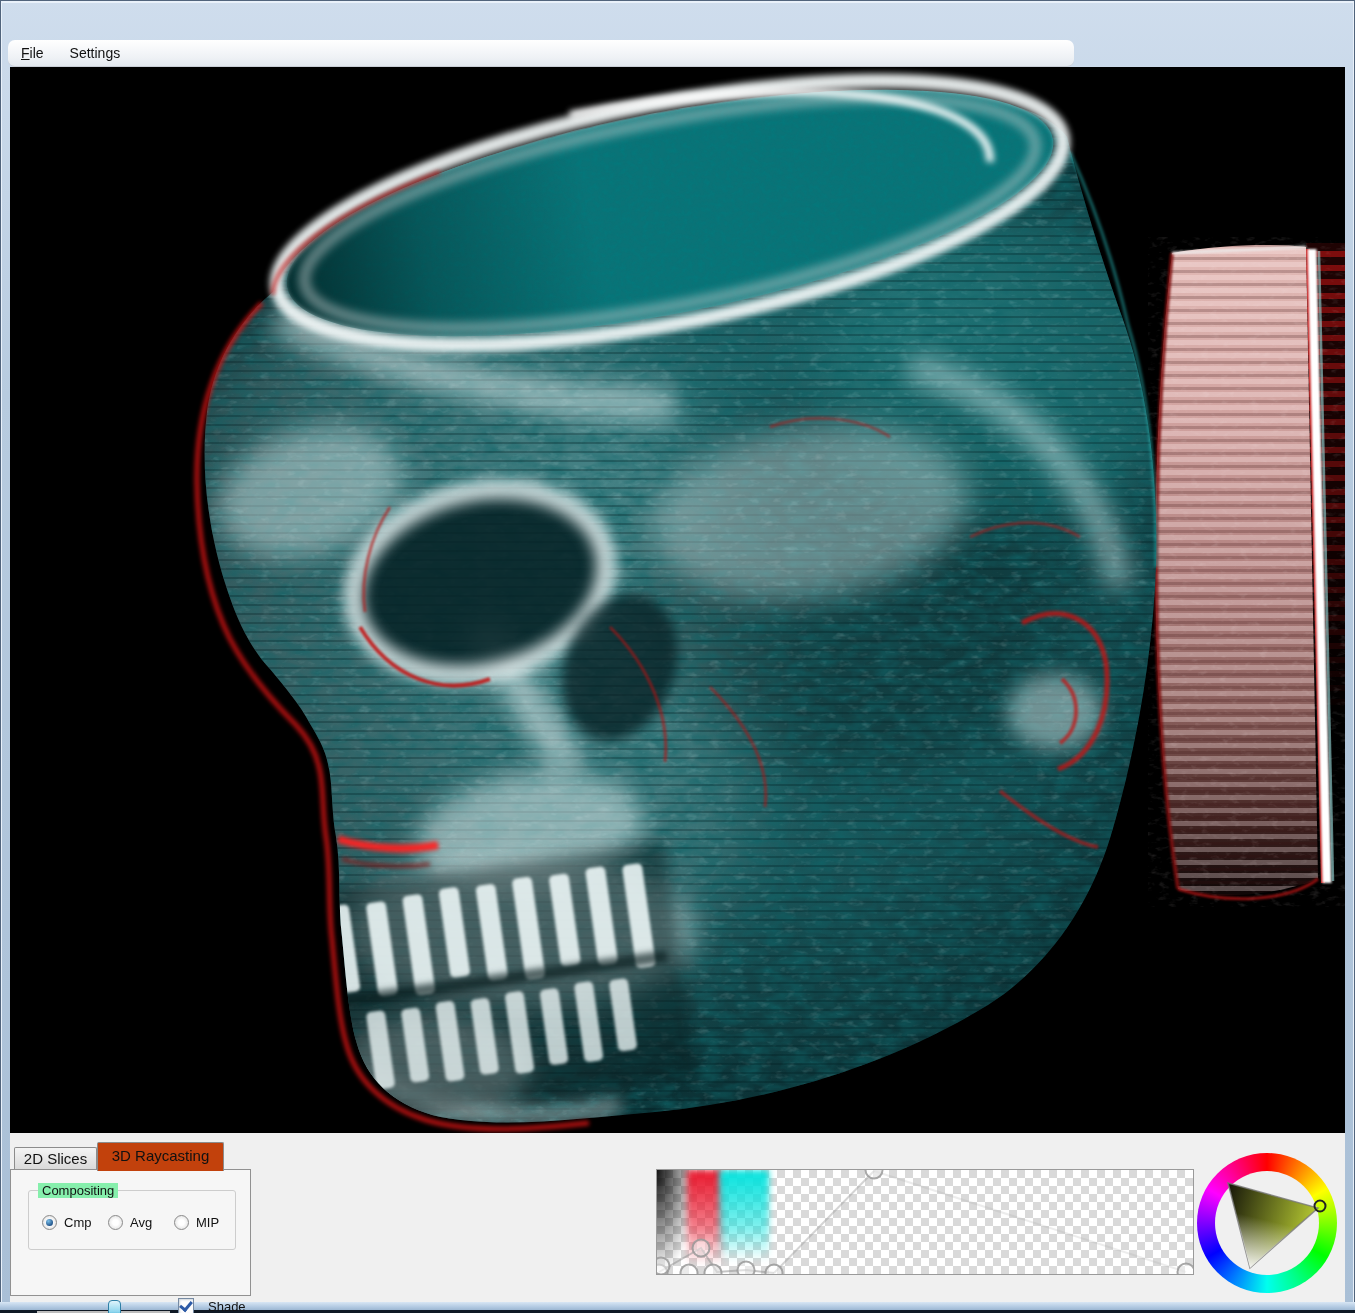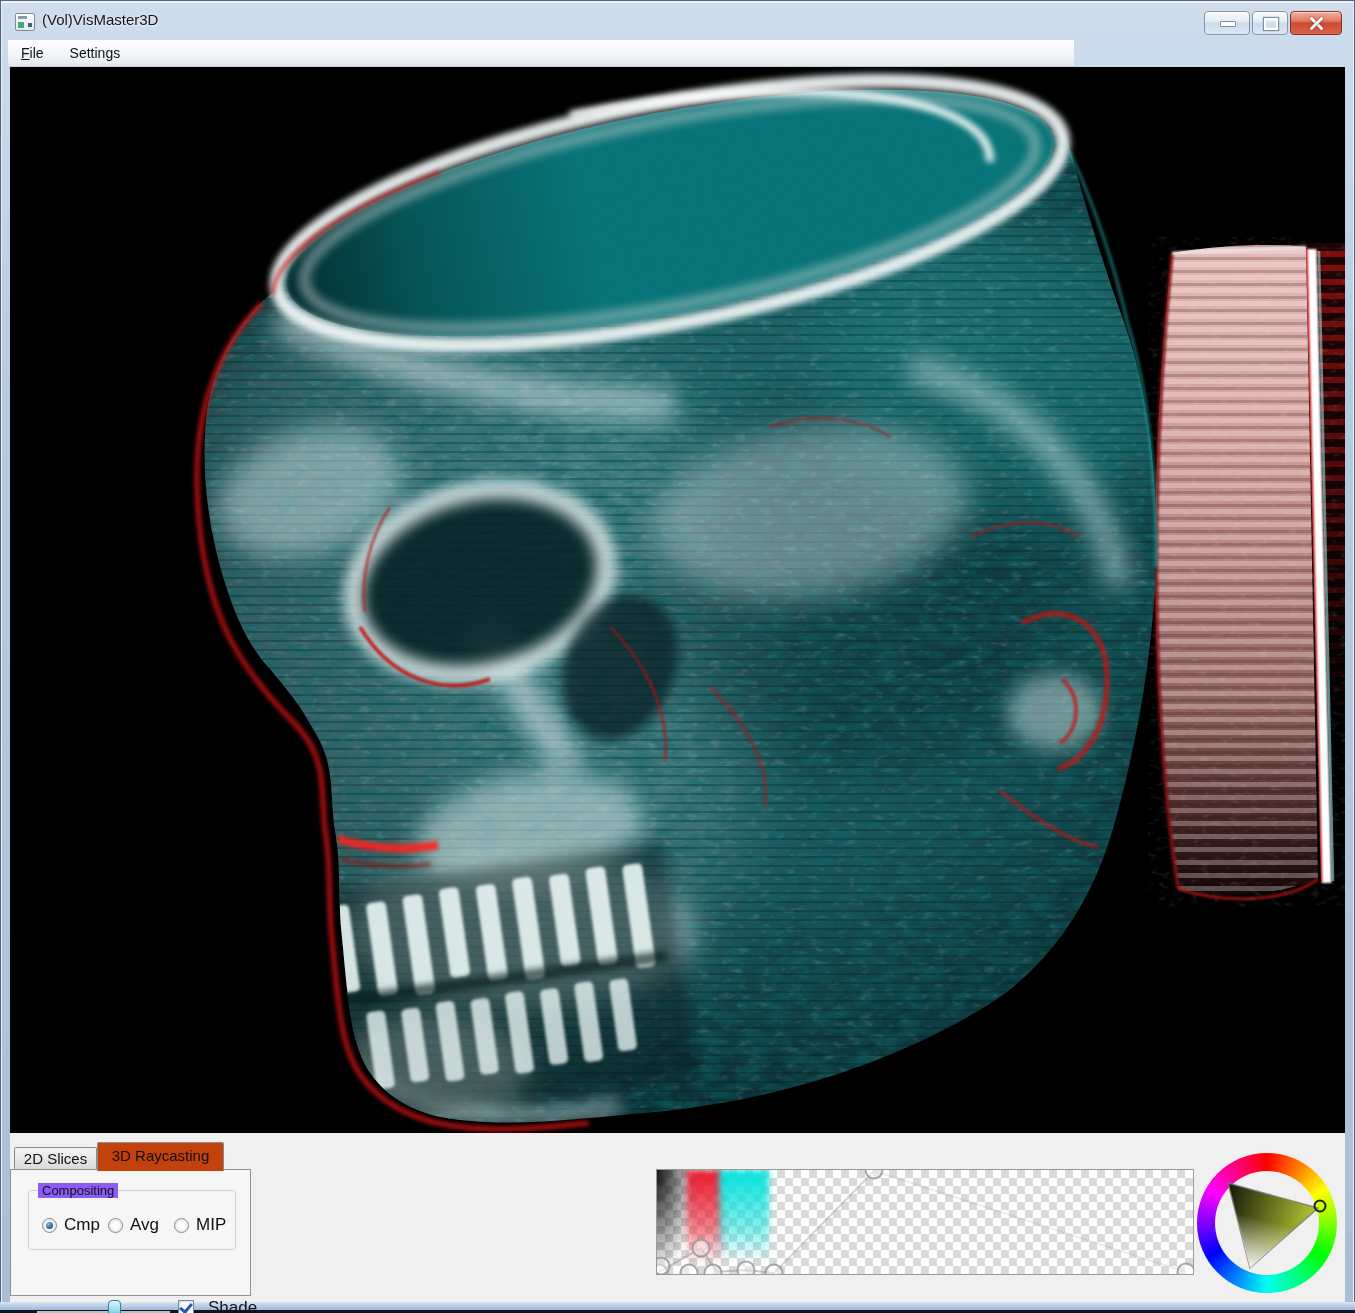--- a/index.html
+++ b/index.html
@@ -27,45 +27,45 @@
   .glyph-dash{position:absolute;left:50%;top:50%;width:14px;height:4px;margin:-2px 0 0 -7px;
     background:#fff;border:1px solid #7c8ea4;border-radius:1px;}
   .glyph-box{position:absolute;left:50%;top:50%;width:10px;height:8px;margin:-5px 0 0 -6px;
     border:2px solid #fff;box-shadow:0 0 1px 1px #7c8ea4;}
   .glyph-x span{position:absolute;left:50%;top:50%;width:17px;height:3px;margin:-1.5px 0 0 -8.5px;
     background:#fff;border-radius:1px;box-shadow:0 0 2px #6e1a0e;}
   .glyph-x span:nth-child(1){transform:rotate(45deg);} .glyph-x span:nth-child(2){transform:rotate(-45deg);}
   
   .menubar{position:absolute;left:8px;top:40px;width:1066px;height:26px;
     background:linear-gradient(#ffffff,#eef1f5 70%,#e3e8ee);border-bottom:1px solid #c9ced6;
-    display:flex;align-items:center;}
+    display:flex;align-items:center;border-radius:7px;}
   .menu-item{display:inline-block;padding:3px 13px;font-size:14px;color:#111;}
   .menu-item.u-first::first-letter{text-decoration:underline;}
   
   .viewport{position:absolute;left:10px;top:67px;width:1335px;height:1066px;background:#000;}
   
   .panel{position:absolute;left:10px;top:1133px;width:1335px;height:169px;background:#f0f0f0;}
   .tab{position:absolute;font-size:15px;color:#111;text-align:center;
     border:1px solid #8c8c8c;border-bottom:none;border-radius:2px 2px 0 0;}
   .tab.inactive{left:4px;top:14px;width:81px;height:21px;line-height:21px;
     background:linear-gradient(#f4f4f4,#dadada);}
   .tab.active{left:87px;top:9px;width:125px;height:28px;line-height:26px;background:#c2410c;z-index:3;}
   .tabframe{position:absolute;left:0;top:36px;width:241px;height:127px;background:#f6f6f6;
     border:1px solid #919191;box-sizing:border-box;z-index:2;}
   .groupbox{position:absolute;left:17px;top:20px;width:206px;height:58px;
     border:1px solid #cdcdcd;border-radius:3px;}
-  .groupbox-label{position:absolute;left:9px;top:-8px;background:#8b5cf6;padding:0 4px;
+  .groupbox-label{position:absolute;left:9px;top:-8px;background:#86efac;padding:0 4px;
     font-size:13px;color:#111;}
   .radio-row{position:absolute;left:0;top:24px;width:100%;display:flex;}
   .radio{display:flex;align-items:center;gap:7px;margin-left:13px;width:53px;}
   .radio-circle{width:13px;height:13px;border-radius:50%;border:1px solid #8a8a8a;
     background:radial-gradient(#ffffff 30%,#d8d8d8);position:relative;flex:0 0 auto;}
   .radio-circle.checked::after{content:"";position:absolute;left:3px;top:3px;width:7px;height:7px;
     border-radius:50%;background:radial-gradient(circle at 35% 30%,#7cc0ea,#1d4f86 75%);}
-  .radio-label,.check-label{font-size:17px;color:#111;}
+  .radio-label,.check-label{font-size:13px;color:#111;}
   .slider{position:absolute;left:26px;top:130px;width:133px;height:26px;}
   .slider-track{position:absolute;left:0;right:0;top:11px;height:3px;background:#bdbdbd;
     border-bottom:1px solid #fbfbfb;}
   .slider-handle{position:absolute;top:0;width:13px;height:26px;margin-left:-6px;border-radius:4px;
     border:1px solid #2f7fa5;box-sizing:border-box;
     background:linear-gradient(#dff4fb 0%,#8ed6ee 45%,#55b6dc 55%,#7fd0ec 100%);}
   .checkbox-row{position:absolute;left:167px;top:128px;display:flex;align-items:center;gap:14px;}
   .checkbox{width:14px;height:14px;border:1px solid #768aa2;background:#fdfdfd;position:relative;
     box-shadow:inset 1px 1px 2px rgba(120,140,160,.35);}
   .checkbox.checked::after{content:"";position:absolute;left:3px;top:0px;width:5px;height:9px;
@@ -97,39 +97,20 @@
     border:2.5px solid #222;transform:translate(-50%,-50%);}
   
   .bottom-edge{position:absolute;left:0;bottom:0;width:100%;height:11px;
     background:linear-gradient(#d8e6f4,#b3cae2 60%,#9db7d2);border-bottom:3px solid #0e1824;box-sizing:border-box;}
 </style>
 </head>
 <body>
 
 <div class="window">
 
-  <div class="titlebar">
-    <div class="title-icon">
-      <span class="bar"></span>
-        <span class="grn"></span>
-        <span class="dot"></span>
-    </div>
-    <div class="title-text">(Vol)VisMaster3D</div>
-    <div class="winbtns">
-      <div class="wbtn min">
-        <span class="glyph-dash"></span>
-      </div>
-      <div class="wbtn max">
-        <span class="glyph-box"></span>
-      </div>
-      <div class="wbtn close">
-        <span class="glyph-x"><span></span><span></span></span>
-      </div>
-    </div>
-  </div>
 
   <div class="menubar">
     <span class="menu-item u-first">File</span>
     <span class="menu-item">Settings</span>
   </div>
 
   <div class="viewport">
     <svg width="1335" height="1066" viewBox="0 0 1335 1066">
       <defs>
         <radialGradient id="headBase" cx="55%" cy="42%" r="68%">

